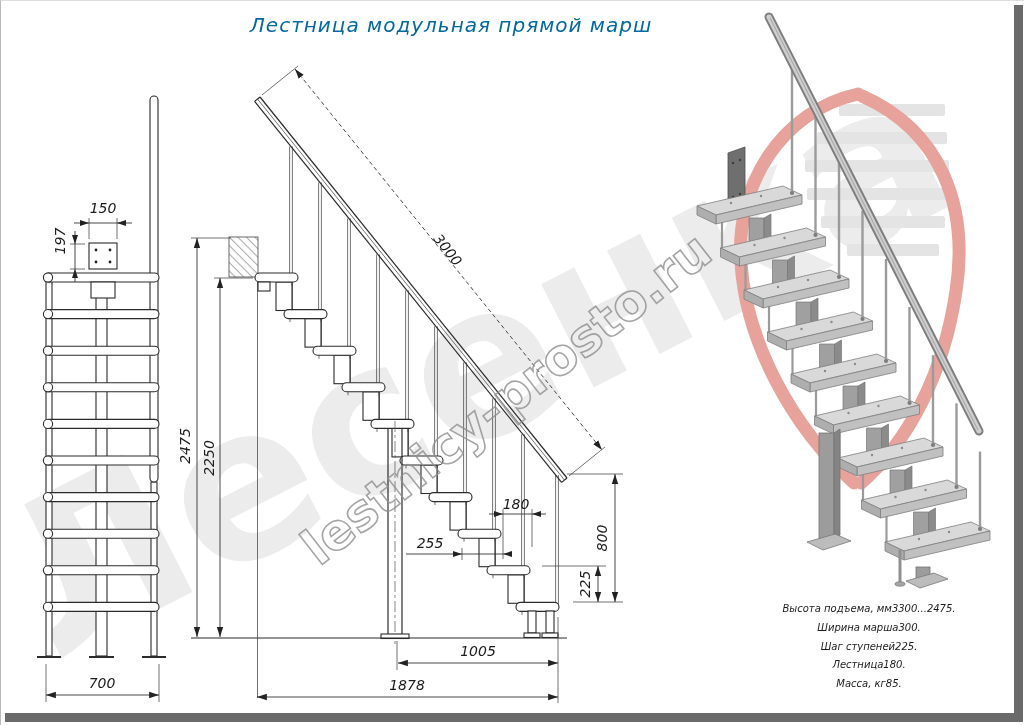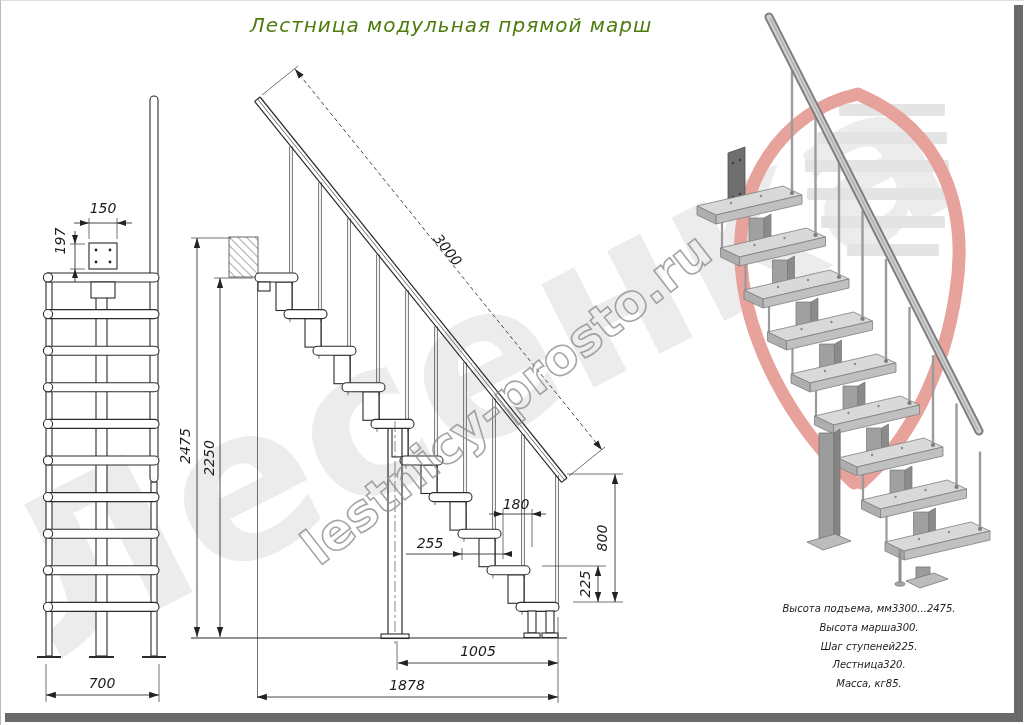--- a/index.html
+++ b/index.html
@@ -2,21 +2,21 @@
 <html><head>
 <meta charset="utf-8">
 <style>
   html,body{margin:0;padding:0;background:#ffffff;}
   .sheet{position:relative;width:1024px;height:725px;background:#ffffff;overflow:hidden;
          border-left:1px solid #b9b9b9;border-top:1px solid #dedede;box-sizing:border-box;
          font-family:"DejaVu Sans",sans-serif;}
   .edge-r{position:absolute;top:4px;right:1px;bottom:3px;width:9px;background:#6a6a6a;}
   .edge-b{position:absolute;left:4px;right:1px;bottom:3px;height:9px;background:#6a6a6a;}
   .page-title{position:absolute;left:170px;top:12px;width:560px;text-align:center;
-              font-style:italic;font-size:20px;letter-spacing:1px;color:#4d7c0f;}
+              font-style:italic;font-size:20px;letter-spacing:1px;color:#0369a1;}
   svg#cv{position:absolute;left:0;top:0;}
   
   .c{fill:#ffffff;stroke:#2b2b2b;stroke-width:1.1;}
   .ln{fill:none;stroke:#2b2b2b;stroke-width:1.2;}
   .tl{fill:none;stroke:#444444;stroke-width:0.75;}
   .dim{fill:none;stroke:#333333;stroke-width:0.9;}
   .arr{fill:#222222;stroke:none;}
   .dimtxt{font-family:"DejaVu Sans",sans-serif;font-style:italic;font-size:14px;
           fill:#1c1c1c;text-anchor:middle;}
   .dashdot{fill:none;stroke:#555;stroke-width:0.7;stroke-dasharray:11 3 3 3;}
@@ -416,30 +416,30 @@
       </g>
     </g>
   </svg>
 
   <div class="spec">
     <div class="spec-row">
       <span class="l">Высота подъема, мм</span>
       <span class="v">3300...2475.</span>
     </div>
     <div class="spec-row">
-      <span class="l">Высота марша</span>
+      <span class="l">Ширина марша</span>
       <span class="v">300.</span>
     </div>
     <div class="spec-row">
       <span class="l">Шаг ступеней</span>
       <span class="v">225.</span>
     </div>
     <div class="spec-row">
       <span class="l">Лестница</span>
-      <span class="v">320.</span>
+      <span class="v">180.</span>
     </div>
     <div class="spec-row">
       <span class="l">Масса, кг</span>
       <span class="v">85.</span>
     </div>
   </div>
 
   <div class="edge-r"></div>
   <div class="edge-b"></div>
 </div>

